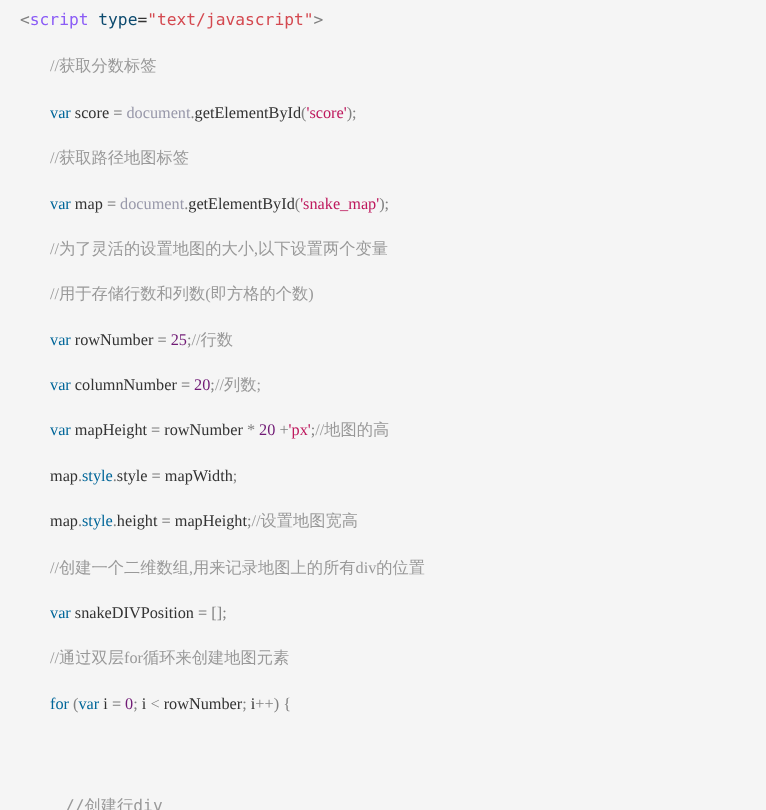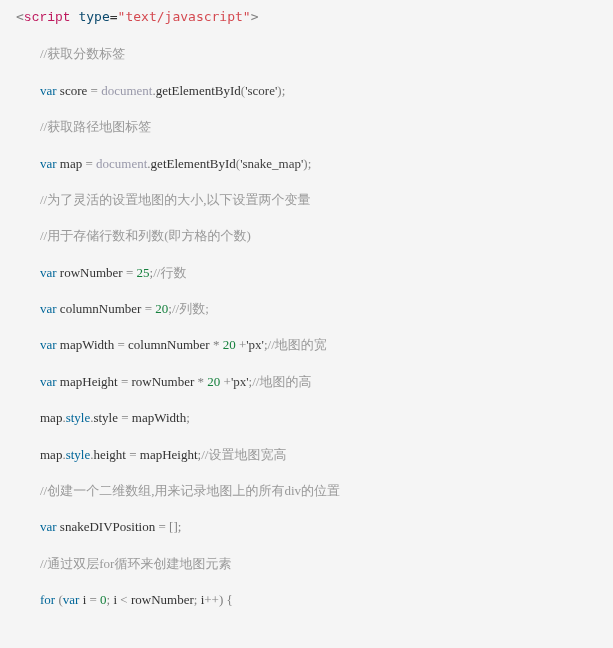--- a/index.html
+++ b/index.html
@@ -15,47 +15,46 @@
       padding: 8px 16px;
       color: #333;
       width: 613px;
     }
     .code-line {
       white-space: pre;
       display: block;
     }
     .punct { color: #808080; }
     .tag-bracket { color: #808080; }
-    .tag-name { color: #be185d; font-family: Liberation Mono, monospace; }
+    .tag-name { color: #8b5cf6; }
     .attr-name { color: #0c4a6e; }
     .attr-value { color: #d44950; }
     .comment { color: #999; }
     .keyword { color: #069; }
     .obj { color: #9999aa; text-align: right; }
-    .string { color: #404040; }
-    .number { color: #15803d; text-align: right; }
+    .string { color: #be185d; }
+    .number { color: #701a75; text-align: right; }
     .op { color: #808080; }
     .paren { color: #808080; }
     .indent1 { padding-left: 24px; font-family: Liberation Serif, serif; }
     .indent2 { padding-left: 36px; margin-top: 47px; }
     .indent0 { padding-left: 0; }
   </style>
 </head>
 <body>
 
 <pre><span class="code-line indent0"><span class="tag-bracket">&lt;</span><span class="tag-name">script</span> <span class="attr-name">type</span>=<span class="attr-value">"text/javascript"</span><span class="tag-bracket">&gt;</span></span>
 <span class="code-line indent1"><span class="comment">//获取分数标签</span></span>
 <span class="code-line indent1"><span class="keyword">var</span><span> score </span><span class="op">=</span><span class="obj"> document</span><span class="punct">.</span><span>getElementById</span><span class="paren">(</span><span class="string">'score'</span><span class="paren">);</span></span>
 <span class="code-line indent1"><span class="comment">//获取路径地图标签</span></span>
 <span class="code-line indent1"><span class="keyword">var</span><span> map </span><span class="op">=</span><span class="obj"> document</span><span class="punct">.</span><span>getElementById</span><span class="paren">(</span><span class="string">'snake_map'</span><span class="paren">);</span></span>
 <span class="code-line indent1"><span class="comment">//为了灵活的设置地图的大小,以下设置两个变量</span></span>
 <span class="code-line indent1"><span class="comment">//用于存储行数和列数(即方格的个数)</span></span>
 <span class="code-line indent1"><span class="keyword">var</span><span> rowNumber </span><span class="op">=</span><span class="number"> 25</span><span class="punct">;</span><span class="comment">//行数</span></span>
 <span class="code-line indent1"><span class="keyword">var</span><span> columnNumber </span><span class="op">=</span><span class="number"> 20</span><span class="punct">;</span><span class="comment">//列数;</span></span>
-<span class="code-line indent1"><span class="keyword">var</span><span> mapWidth </span><span class="op">=</span><span> columnNumber </span><span class="op">*</span><span class="number"> 20 </span><span class="op">+</span><span class="string">'px'</span><span class="punct">;</span><span class="comment">//地图的宽</span></span>
 <span class="code-line indent1"><span class="keyword">var</span><span> mapHeight </span><span class="op">=</span><span> rowNumber </span><span class="op">*</span><span class="number"> 20 </span><span class="op">+</span><span class="string">'px'</span><span class="punct">;</span><span class="comment">//地图的高</span></span>
 <span class="code-line indent1"><span>map</span><span class="punct">.</span><span class="keyword">style</span><span class="punct">.</span><span>style </span><span class="op">=</span><span> mapWidth</span><span class="punct">;</span></span>
 <span class="code-line indent1"><span>map</span><span class="punct">.</span><span class="keyword">style</span><span class="punct">.</span><span>height </span><span class="op">=</span><span> mapHeight</span><span class="punct">;</span><span class="comment">//设置地图宽高</span></span>
 <span class="code-line indent1"><span class="comment">//创建一个二维数组,用来记录地图上的所有div的位置</span></span>
 <span class="code-line indent1"><span class="keyword">var</span><span> snakeDIVPosition </span><span class="op">=</span><span class="punct"> [];</span></span>
 <span class="code-line indent1"><span class="comment">//通过双层for循环来创建地图元素</span></span>
 <span class="code-line indent1"><span class="keyword">for</span><span class="paren"> (</span><span class="keyword">var</span><span> i </span><span class="op">=</span><span class="number"> 0</span><span class="punct">;</span><span> i </span><span class="op">&lt;</span><span> rowNumber</span><span class="punct">;</span><span> i</span><span class="op">++</span><span class="paren">) {</span></span>
 <span class="code-line indent2"><span class="comment">//创建行div</span></span>
 
 

